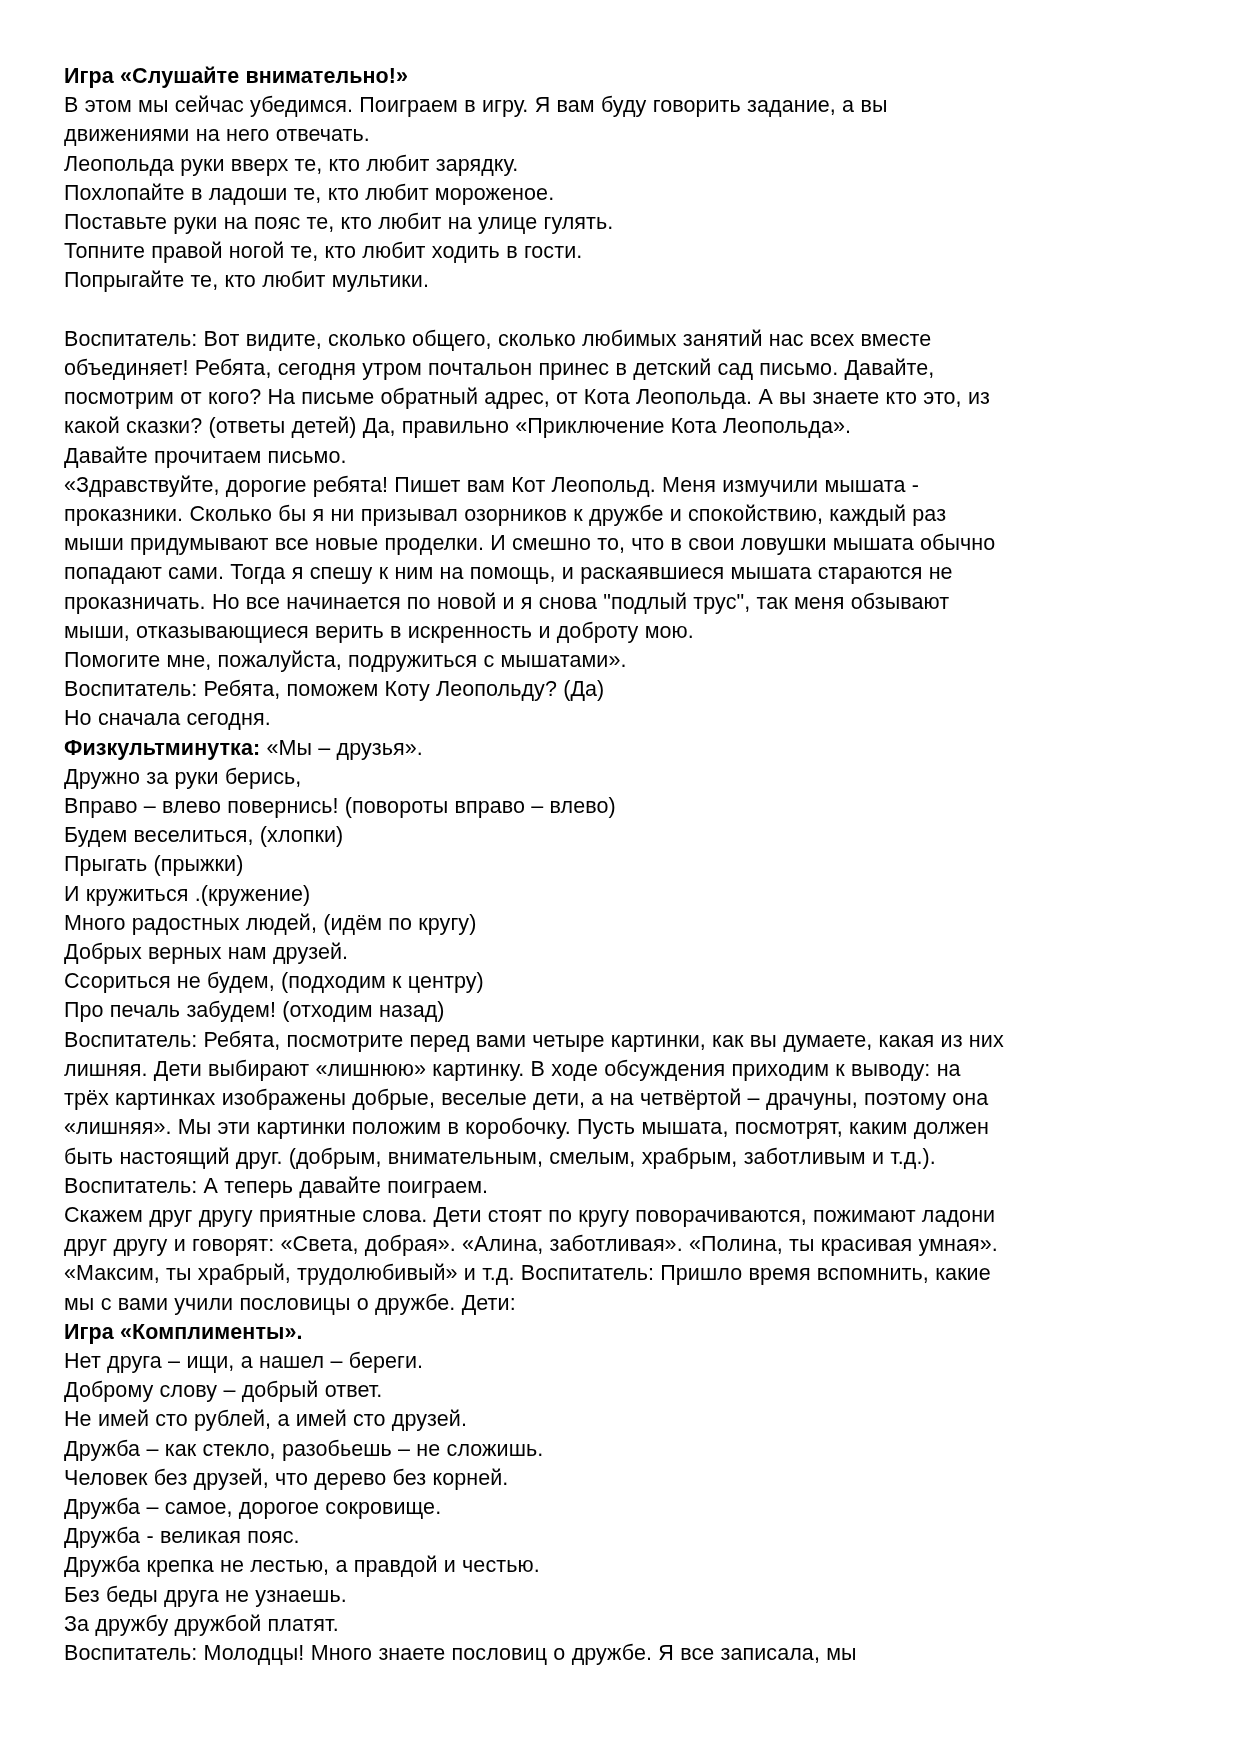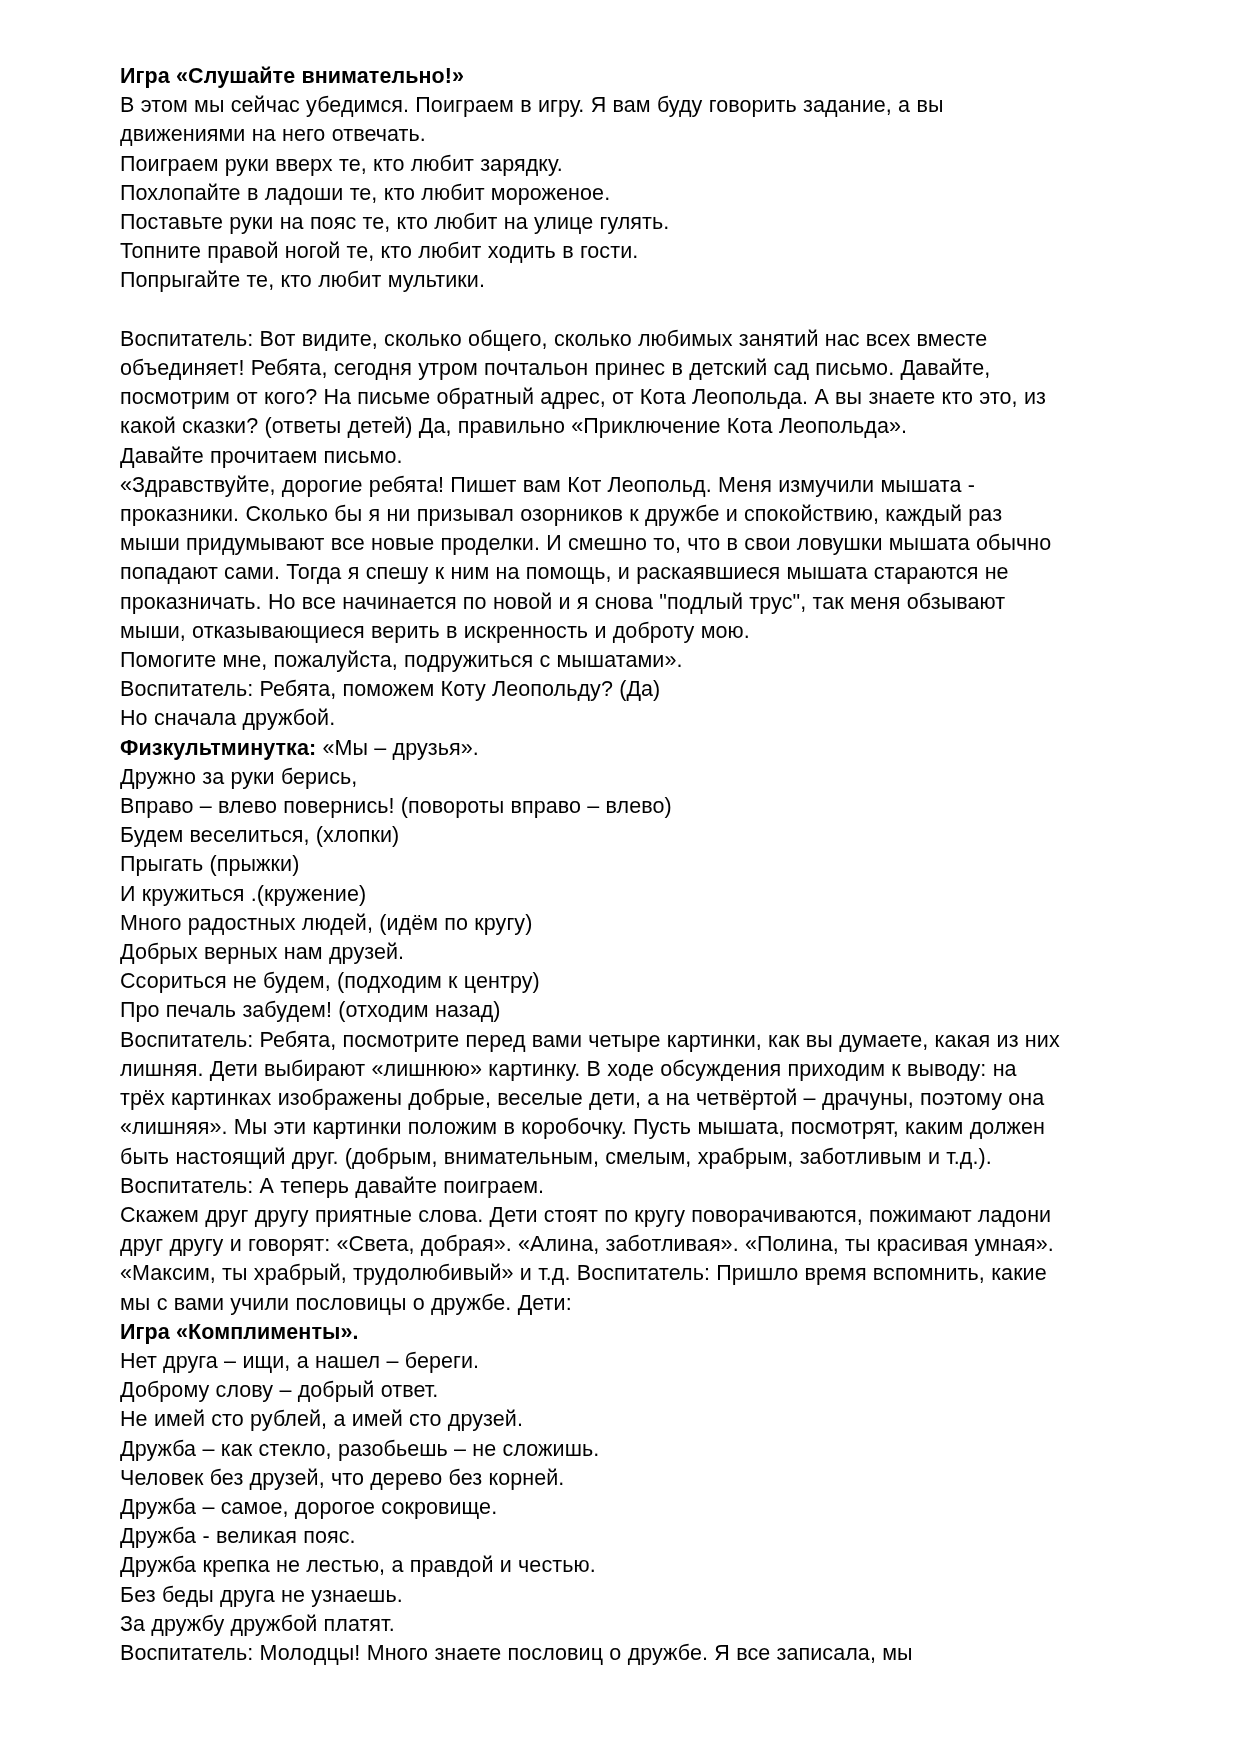--- a/index.html
+++ b/index.html
@@ -14,21 +14,21 @@
     font-family: "Liberation Sans", sans-serif;
     color: #000000;
     -webkit-font-smoothing: none;
   }
   .page {
     position: relative;
     width: 1240px;
     height: 1754px;
     background: #ffffff;
     box-sizing: border-box;
-    padding: 62px 150px 0 120px;
+    padding: 62px 150px 0 64px;
   }
   .doc-body {
     width: 940px;
     font-size: 21.5px;
     line-height: 29.2px;
     letter-spacing: 0.08px;
     text-align: left;
     word-spacing: 0.2px;
   }
   .para {
@@ -49,34 +49,34 @@
   }
 </style>
 </head>
 <body>
 
 <div class="page">
   <div class="doc-body">
 
     <p class="para bold-head">Игра «Слушайте внимательно!»</p>
     <p class="para">В этом мы сейчас убедимся. Поиграем в игру. Я вам буду говорить задание, а вы движениями на него отвечать.</p>
-    <p class="para">Поиграем руки вверх те, кто любит зарядку.</p>
+    <p class="para">Леопольда руки вверх те, кто любит зарядку.</p>
     <p class="para">Похлопайте в ладоши те, кто любит мороженое.</p>
     <p class="para">Поставьте руки на пояс те, кто любит на улице гулять.</p>
     <p class="para">Топните правой ногой те, кто любит ходить в гости.</p>
     <p class="para">Попрыгайте те, кто любит мультики.</p>
 
     <div class="spacer-line"></div>
 
     <p class="para">Воспитатель: Вот видите, сколько общего, сколько любимых занятий нас всех вместе объединяет! Ребята, сегодня утром почтальон принес в детский сад письмо. Давайте, посмотрим от кого? На письме обратный адрес, от Кота Леопольда. А вы знаете кто это, из какой сказки? (ответы детей) Да, правильно «Приключение Кота Леопольда».</p>
     <p class="para">Давайте прочитаем письмо.</p>
     <p class="para">«Здравствуйте, дорогие ребята! Пишет вам Кот Леопольд. Меня измучили мышата - проказники. Сколько бы я ни призывал озорников к дружбе и спокойствию, каждый раз мыши придумывают все новые проделки. И смешно то, что в свои ловушки мышата обычно попадают сами. Тогда я спешу к ним на помощь, и раскаявшиеся мышата стараются не проказничать. Но все начинается по новой и я снова "подлый трус", так меня обзывают мыши, отказывающиеся верить в искренность и доброту мою.</p>
     <p class="para">Помогите мне, пожалуйста, подружиться с мышатами».</p>
     <p class="para">Воспитатель: Ребята, поможем Коту Леопольду? (Да)</p>
-    <p class="para">Но сначала дружбой.</p>
+    <p class="para">Но сначала сегодня.</p>
 
     <p class="para"><span class="inline-bold">Физкультминутка:</span><span> «Мы – друзья».</span></p>
     <p class="para">Дружно за руки берись,</p>
     <p class="para">Вправо – влево повернись! (повороты вправо – влево)</p>
     <p class="para">Будем веселиться, (хлопки)</p>
     <p class="para">Прыгать (прыжки)</p>
     <p class="para">И кружиться .(кружение)</p>
     <p class="para">Много радостных людей, (идём по кругу)</p>
     <p class="para">Добрых верных нам друзей.</p>
     <p class="para">Ссориться не будем, (подходим к центру)</p>

